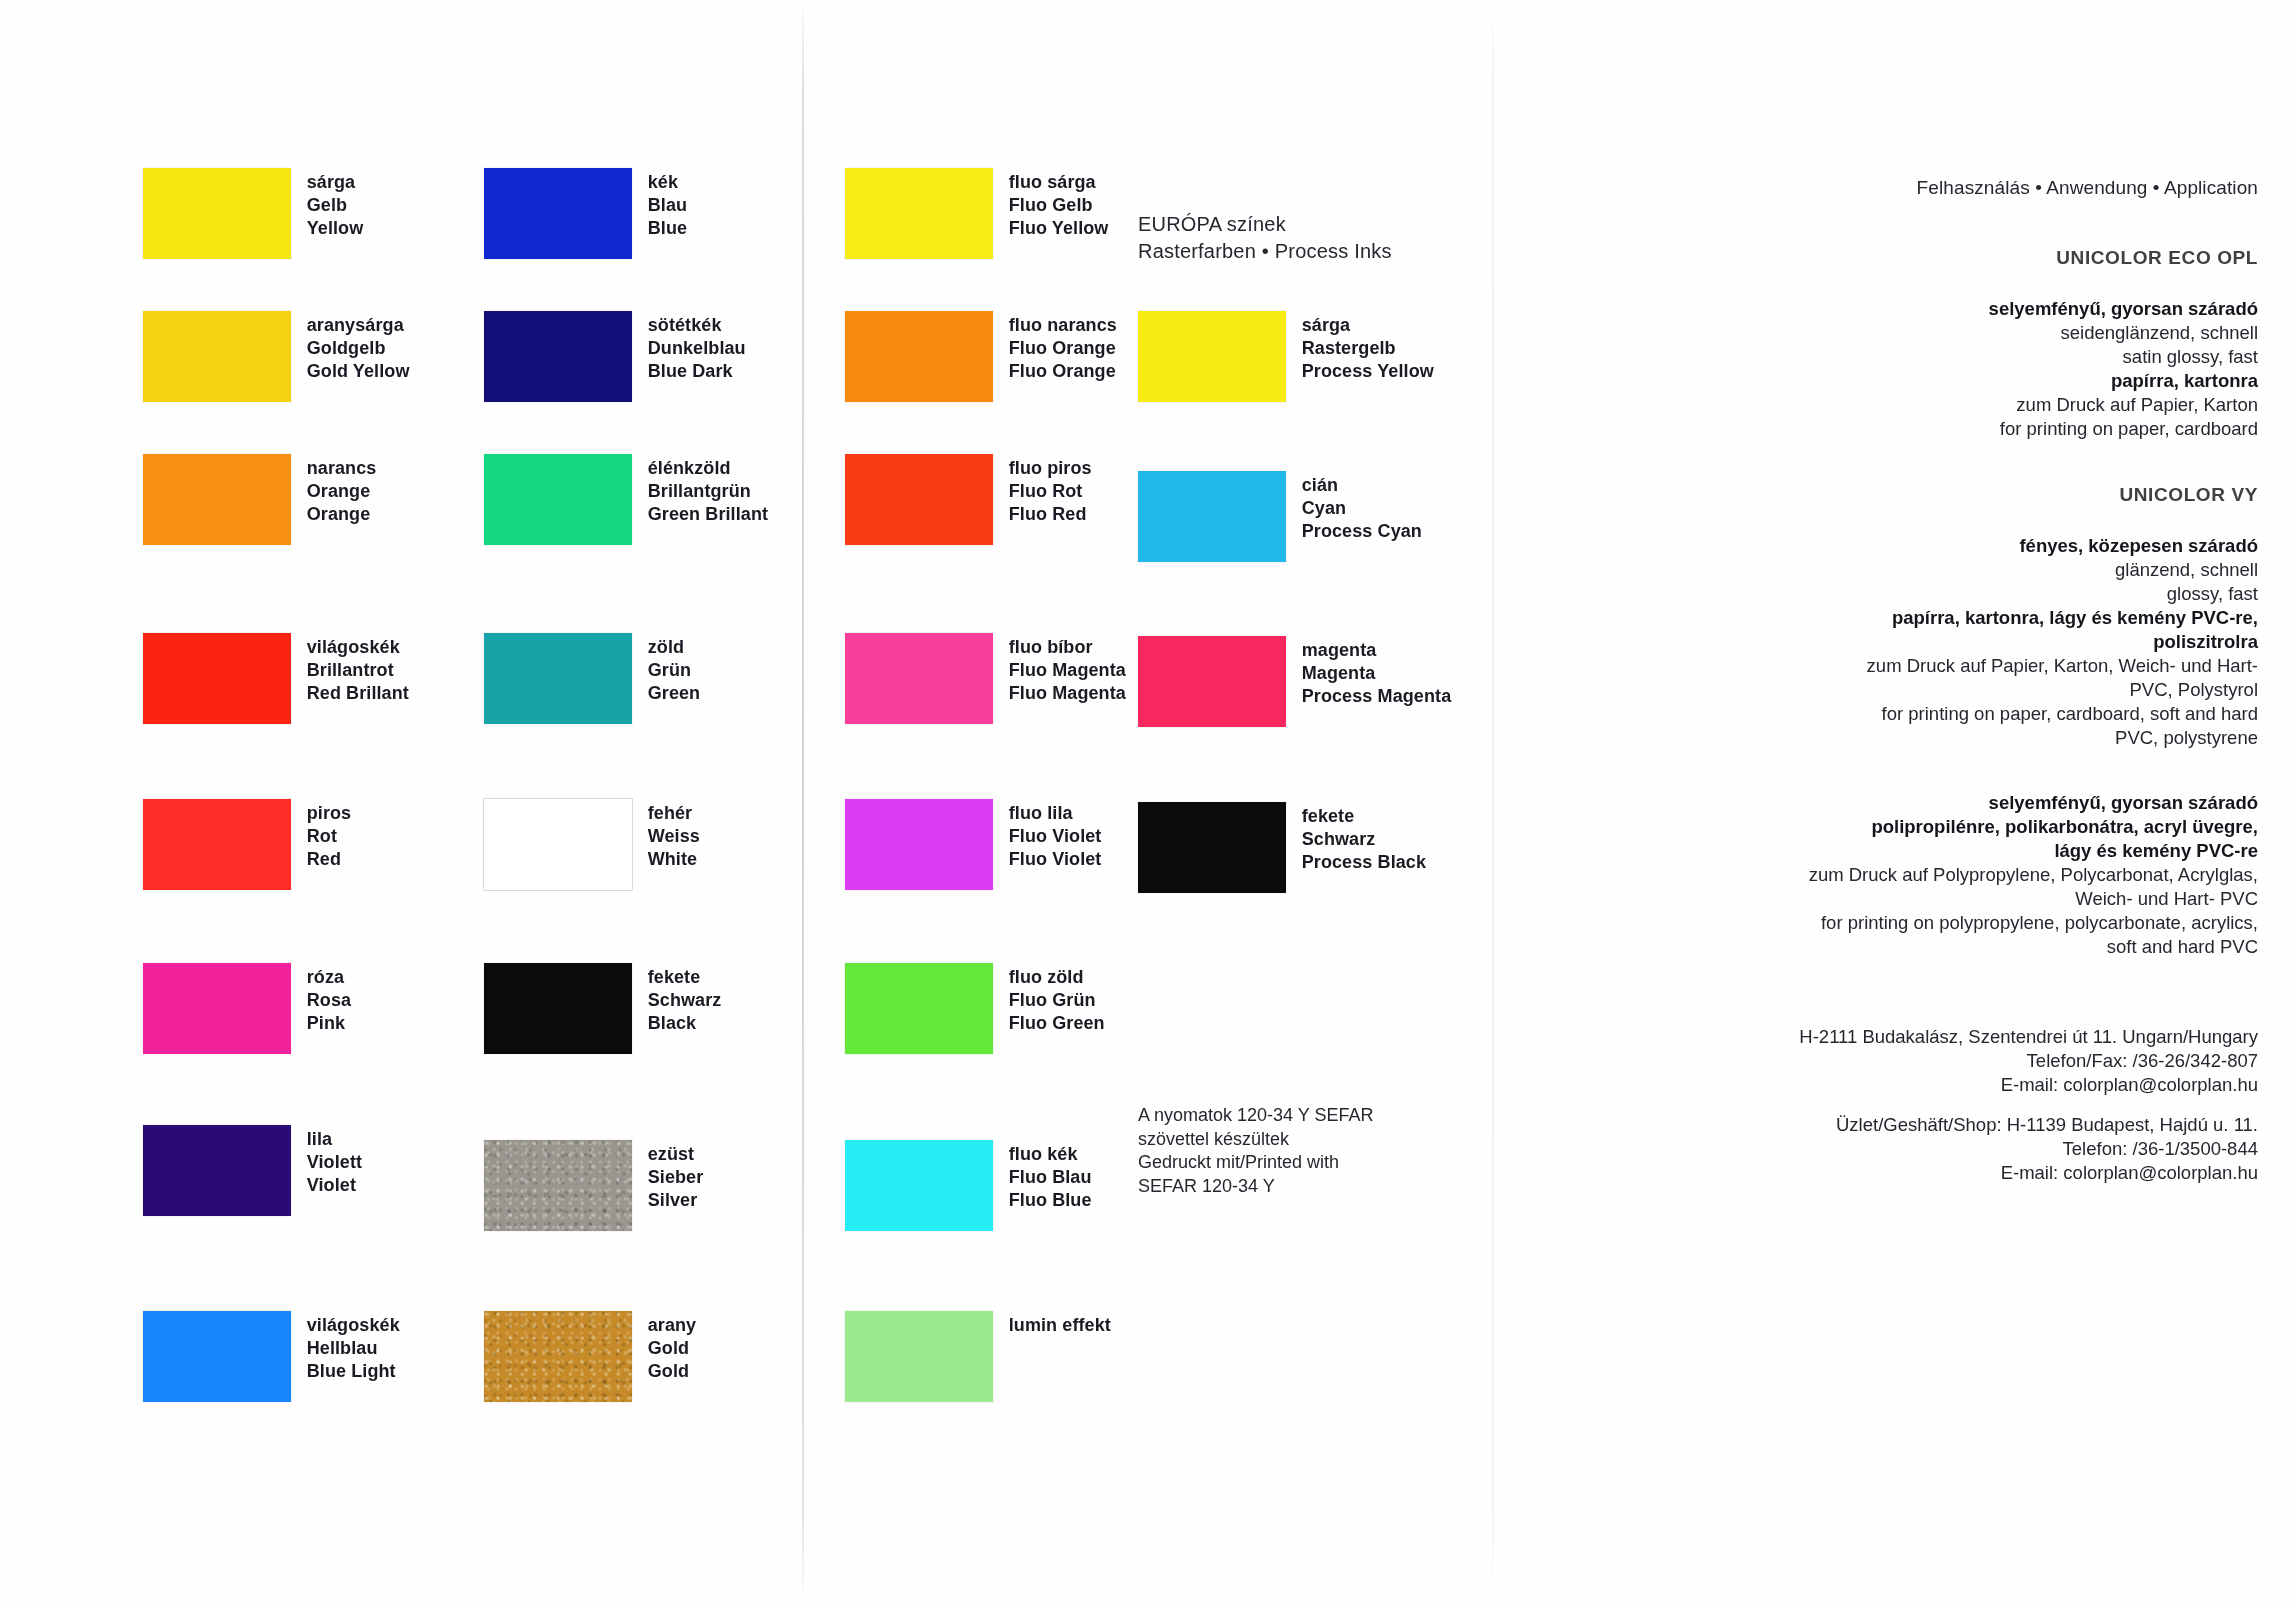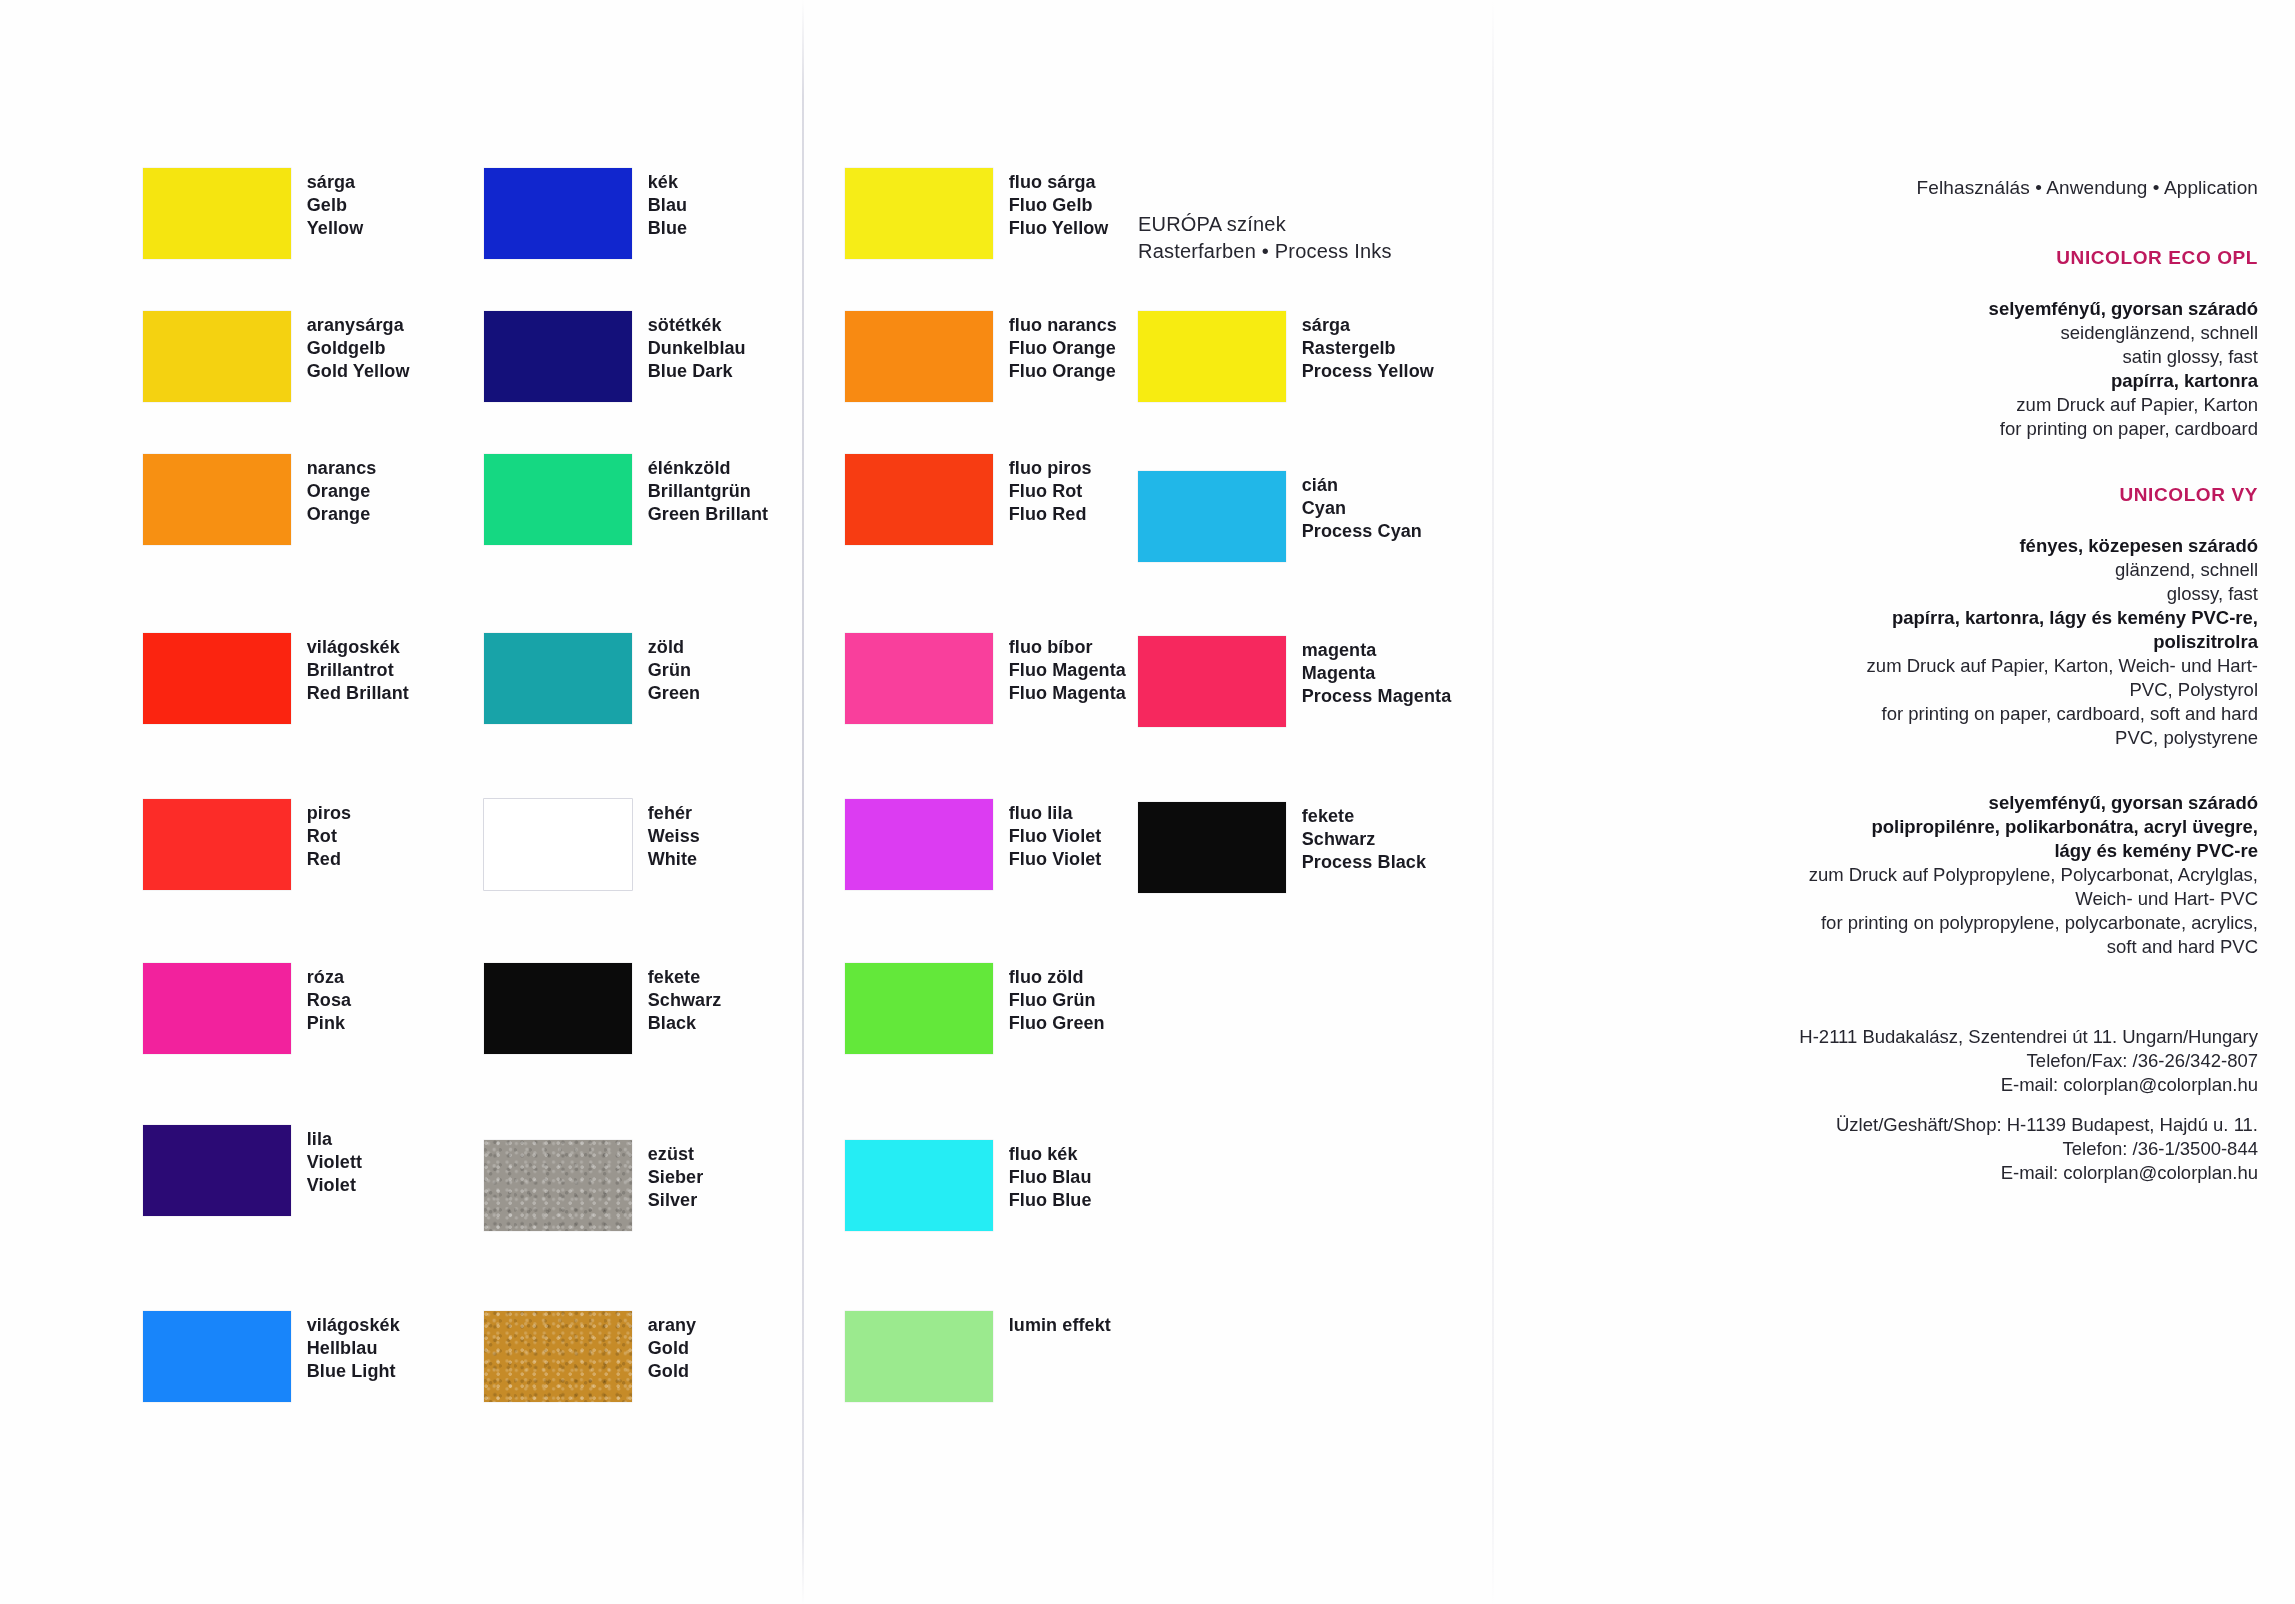--- a/index.html
+++ b/index.html
@@ -111,21 +111,21 @@
   }
   .product {
     margin-top: 0;
   }
   .product-title {
     font-size: 19px;
     font-weight: bold;
     letter-spacing: 0.6px;
     line-height: 26px;
     white-space: nowrap;
-    color: #be185d;
+    color: #404040;
   }
   .product-lines {
     font-size: 18.5px;
     line-height: 24px;
     color: #26262f;
   }
   .product-lines .ln {
     white-space: nowrap;
   }
   .product-lines .ln.b {
@@ -380,20 +380,26 @@
           <div class="n-en">Process Black</div>
         </div>
       </div>
     </div>
 
   <div class="europa-head" style="left:1138px; top:211px;">
     <div>EURÓPA színek</div>
     <div>Rasterfarben • Process Inks</div>
   </div>
 
+  <div class="sefar-note" style="left:1138px; top:1104px;">
+    <div>A nyomatok 120-34 Y SEFAR</div>
+    <div>szövettel készültek</div>
+    <div>Gedruckt mit/Printed with</div>
+    <div>SEFAR 120-34 Y</div>
+  </div>
 
   <div class="right-panel">
     <div class="panel-head">Felhasználás • Anwendung • Application</div>
     <div id="products-host">
         <div class="product" style="margin-top: 44px;">
           <div class="product-title">UNICOLOR ECO OPL</div>
           <div class="product-lines" style="margin-top: 26px;">
             <div class="ln b">selyemfényű, gyorsan száradó</div>
             <div class="ln">seidenglänzend, schnell</div>
             <div class="ln">satin glossy, fast</div>

